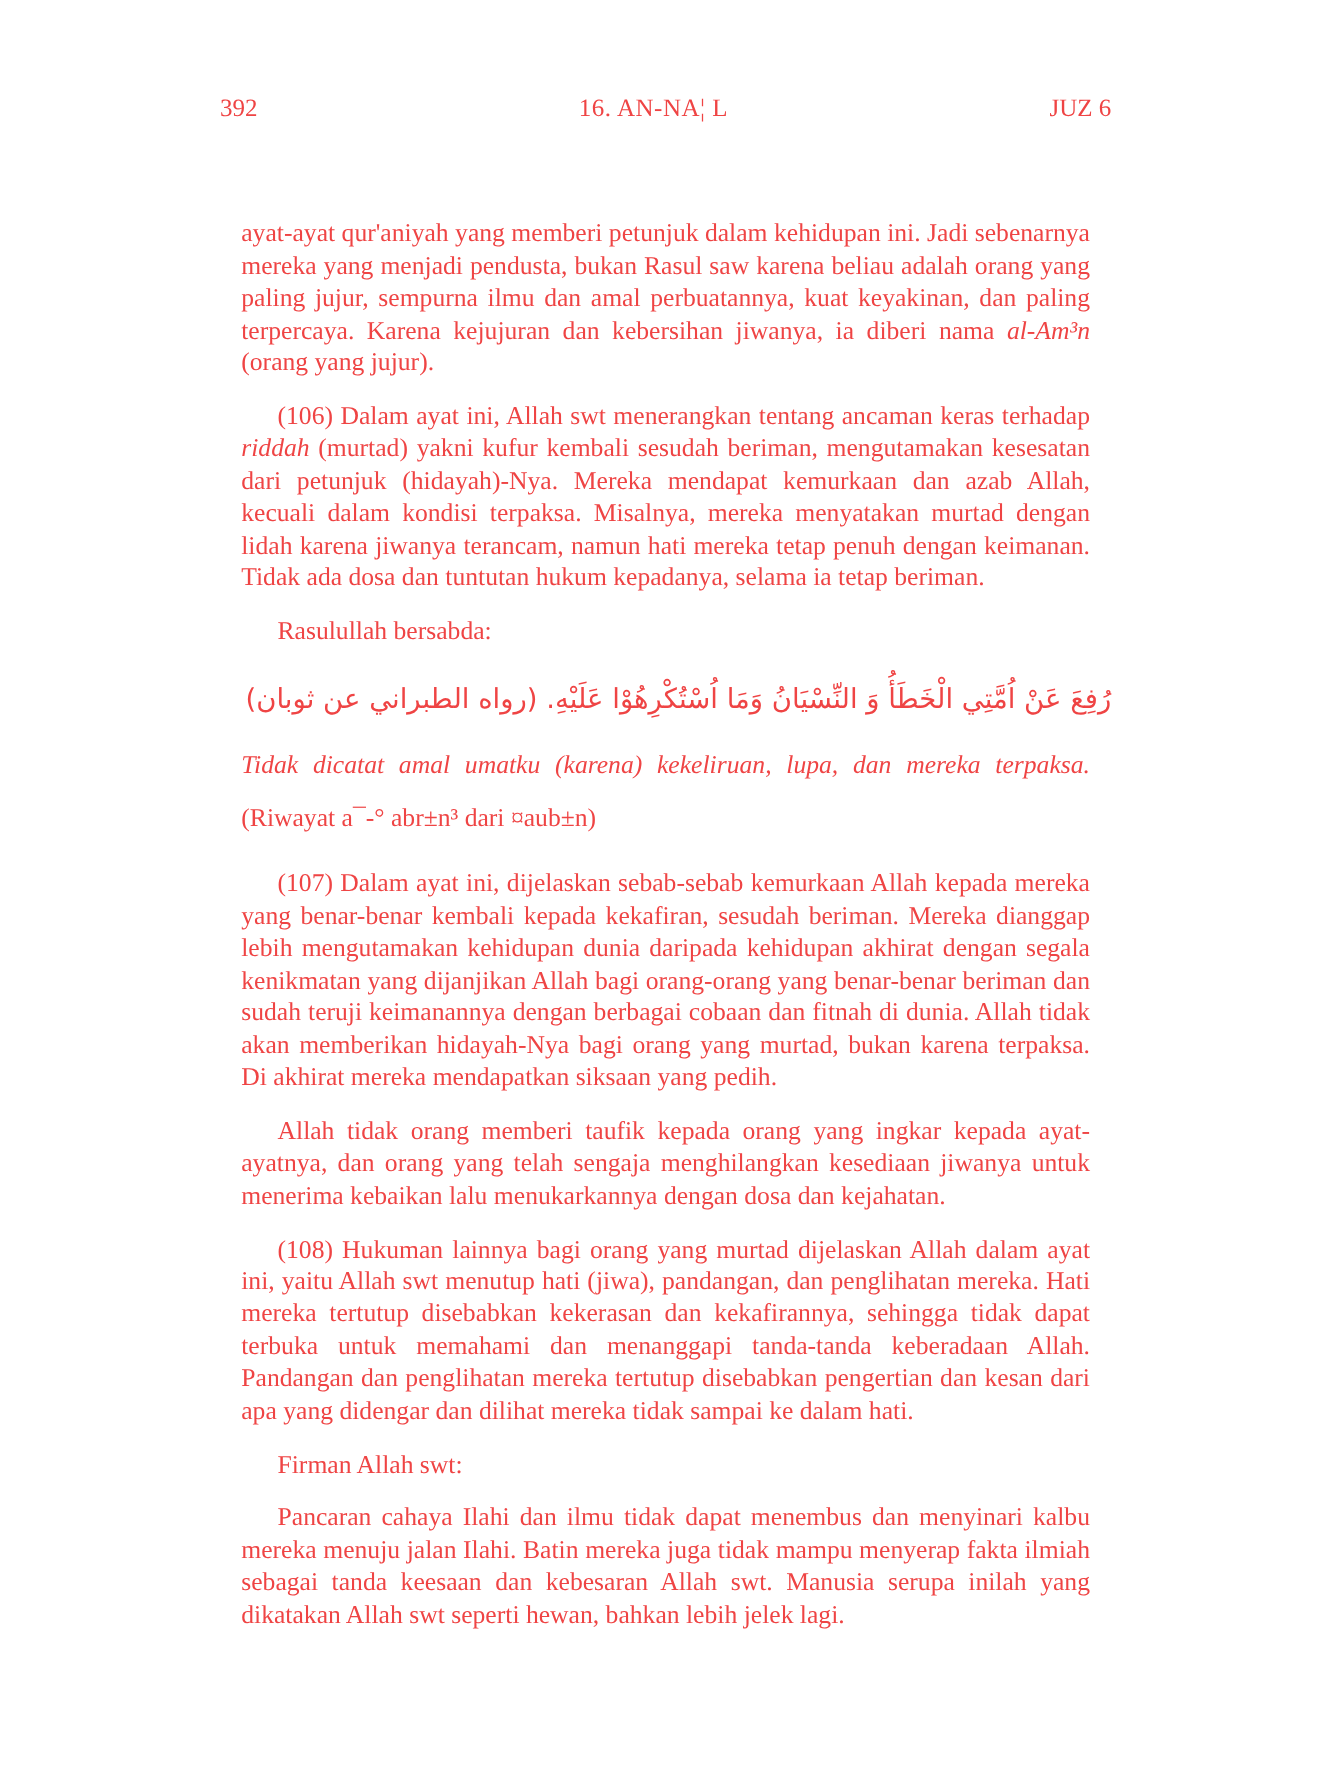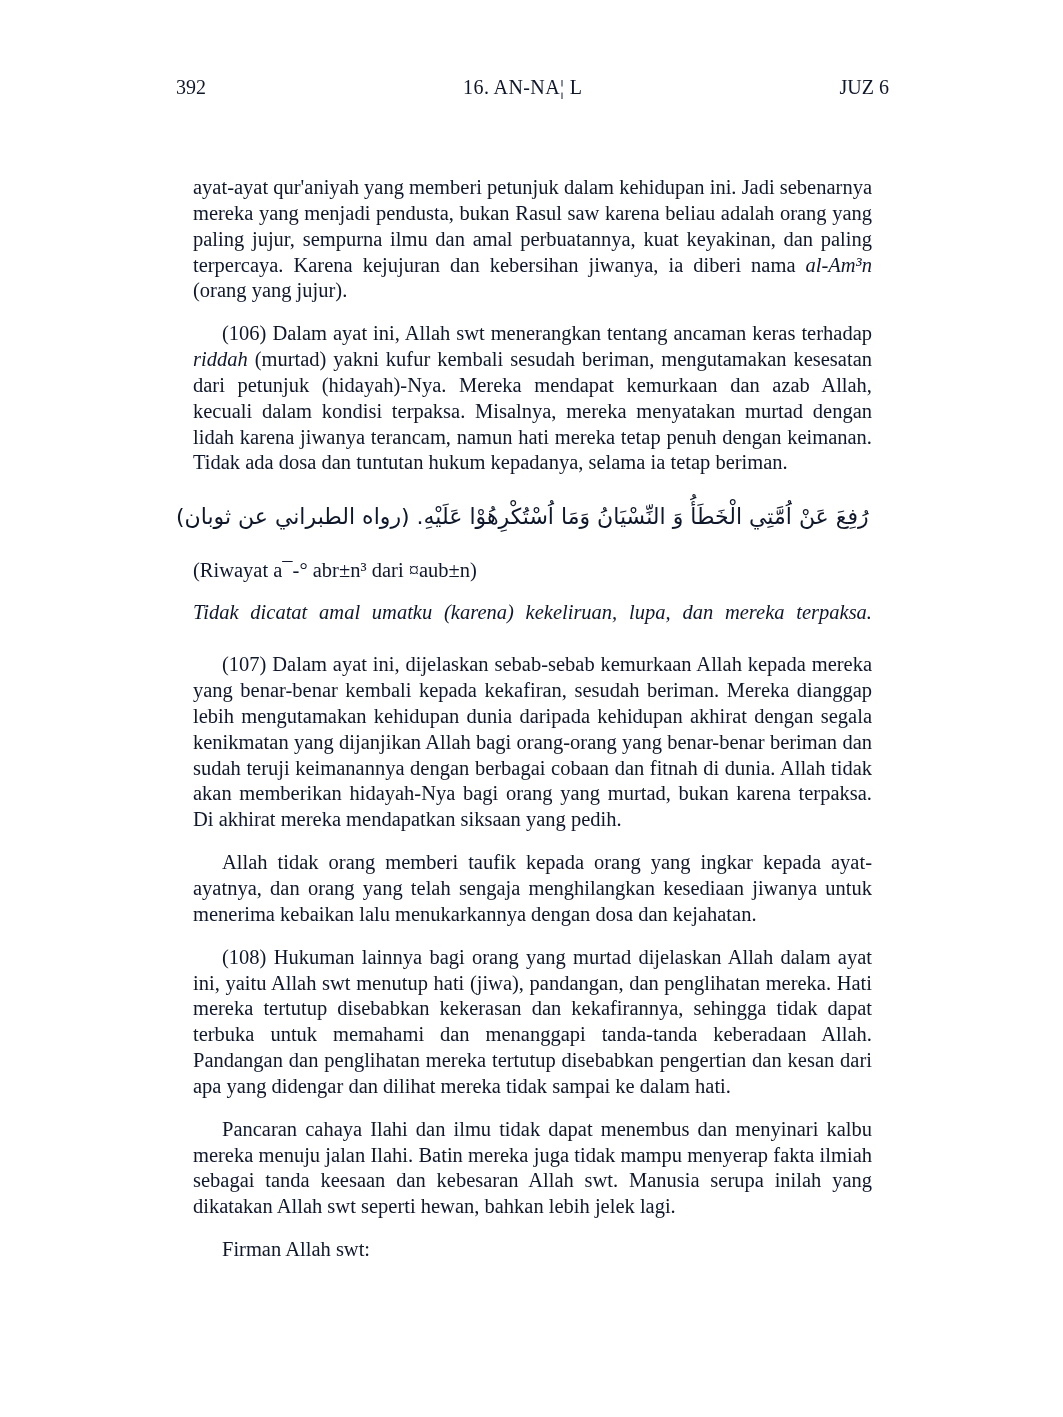--- a/index.html
+++ b/index.html
@@ -2,21 +2,21 @@
 <html lang="id"><head>
 <meta charset="utf-8">
 <style>
   html, body { margin: 0; padding: 0; background: #ffffff; }
   .page {
     position: relative;
     width: 1063px;
     height: 1417px;
     background: #ffffff;
     font-family: "Liberation Serif", "DejaVu Serif", serif;
-    color: #0f172a;
+    color: #ef4444;
     overflow: hidden;
   }
   .page-header {
     position: absolute;
     top: 76px;
     left: 176px;
     width: 713px;
     display: flex;
     justify-content: space-between;
     align-items: baseline;
@@ -31,21 +31,21 @@
     font-size: 20.5px;
     line-height: 25.85px;
     text-align: justify;
   }
   p { margin: 17px; padding: 0; }
   .indent { text-indent: 29px; }
   .italic { font-style: italic; }
   .arabic {
     direction: rtl;
     unicode-bidi: isolate;
-    text-align: left;
+    text-align: right;
     font-family: "DejaVu Sans", sans-serif;
     font-size: 22px;
     line-height: 2.15;
     margin: 7px 0 9px 0;
   }
   .translation { text-align-last: justify; }
   .gap-top { margin-top: 26px; }
 </style>
 </head>
 <body>
@@ -57,32 +57,33 @@
     <span class="title">16. AN-NA¦ L</span>
     <span>JUZ 6</span>
   </header>
 
   <main class="page-body">
 
     <p class="para"><span>ayat-ayat qur'aniyah yang memberi petunjuk dalam kehidupan ini. Jadi sebenarnya mereka yang menjadi pendusta, bukan Rasul saw karena beliau adalah orang yang paling jujur, sempurna ilmu dan amal perbuatannya, kuat keyakinan, dan paling terpercaya. Karena kejujuran dan kebersihan jiwanya, ia diberi nama </span><span class="italic">al-Am³n</span><span> (orang yang jujur).</span></p>
 
     <p class="para indent"><span>(106) Dalam ayat ini, Allah swt menerangkan tentang ancaman keras terhadap </span><span class="italic">riddah</span><span> (murtad) yakni kufur kembali sesudah beriman, mengutamakan kesesatan dari petunjuk (hidayah)-Nya. Mereka mendapat kemurkaan dan azab Allah, kecuali dalam kondisi terpaksa. Misalnya, mereka menyatakan murtad dengan lidah karena jiwanya terancam, namun hati mereka tetap penuh dengan keimanan. Tidak ada dosa dan tuntutan hukum kepadanya, selama ia tetap beriman.</span></p>
 
+    <p class="para indent">Rasulullah bersabda:</p>
 
     <p class="arabic" dir="rtl">رُفِعَ عَنْ اُمَّتِي الْخَطَأُ وَ النِّسْيَانُ وَمَا اُسْتُكْرِهُوْا عَلَيْهِ. (رواه الطبراني عن ثوبان)</p>
 
+    <p class="para translation"><span class="italic">Tidak dicatat amal umatku (karena) kekeliruan, lupa, dan mereka terpaksa.</span></p>
+
     <p class="para">(Riwayat a¯-° abr±n³ dari ¤aub±n)</p>
-
-    <p class="para translation"><span class="italic">Tidak dicatat amal umatku (karena) kekeliruan, lupa, dan mereka terpaksa.</span></p>
 
     <p class="para indent gap-top">(107) Dalam ayat ini, dijelaskan sebab-sebab kemurkaan Allah kepada mereka yang benar-benar kembali kepada kekafiran, sesudah beriman. Mereka dianggap lebih mengutamakan kehidupan dunia daripada kehidupan akhirat dengan segala kenikmatan yang dijanjikan Allah bagi orang-orang yang benar-benar beriman dan sudah teruji keimanannya dengan berbagai cobaan dan fitnah di dunia. Allah tidak akan memberikan hidayah-Nya bagi orang yang murtad, bukan karena terpaksa. Di akhirat mereka mendapatkan siksaan yang pedih.</p>
 
     <p class="para indent">Allah tidak orang memberi taufik kepada orang yang ingkar kepada ayat-ayatnya, dan orang yang telah sengaja menghilangkan kesediaan jiwanya untuk menerima kebaikan lalu menukarkannya dengan dosa dan kejahatan.</p>
 
     <p class="para indent">(108) Hukuman lainnya bagi orang yang murtad dijelaskan Allah dalam ayat ini, yaitu Allah swt menutup hati (jiwa), pandangan, dan penglihatan mereka. Hati mereka tertutup disebabkan kekerasan dan kekafirannya, sehingga tidak dapat terbuka untuk memahami dan menanggapi tanda-tanda keberadaan Allah. Pandangan dan penglihatan mereka tertutup disebabkan pengertian dan kesan dari apa yang didengar dan dilihat mereka tidak sampai ke dalam hati.</p>
 
+    <p class="para indent">Firman Allah swt:</p>
+
     <p class="para indent">Pancaran cahaya Ilahi dan ilmu tidak dapat menembus dan menyinari kalbu mereka menuju jalan Ilahi. Batin mereka juga tidak mampu menyerap fakta ilmiah sebagai tanda keesaan dan kebesaran Allah swt. Manusia serupa inilah yang dikatakan Allah swt seperti hewan, bahkan lebih jelek lagi.</p>
-
-    <p class="para indent">Firman Allah swt:</p>
 
   </main>
 
 </div>
 
 </body></html>

